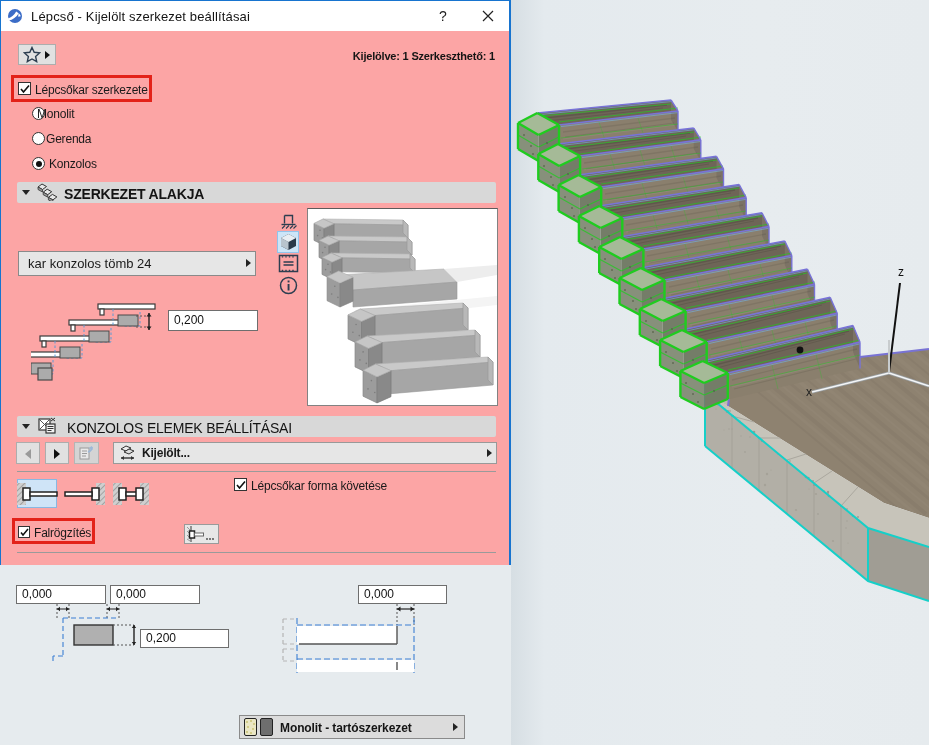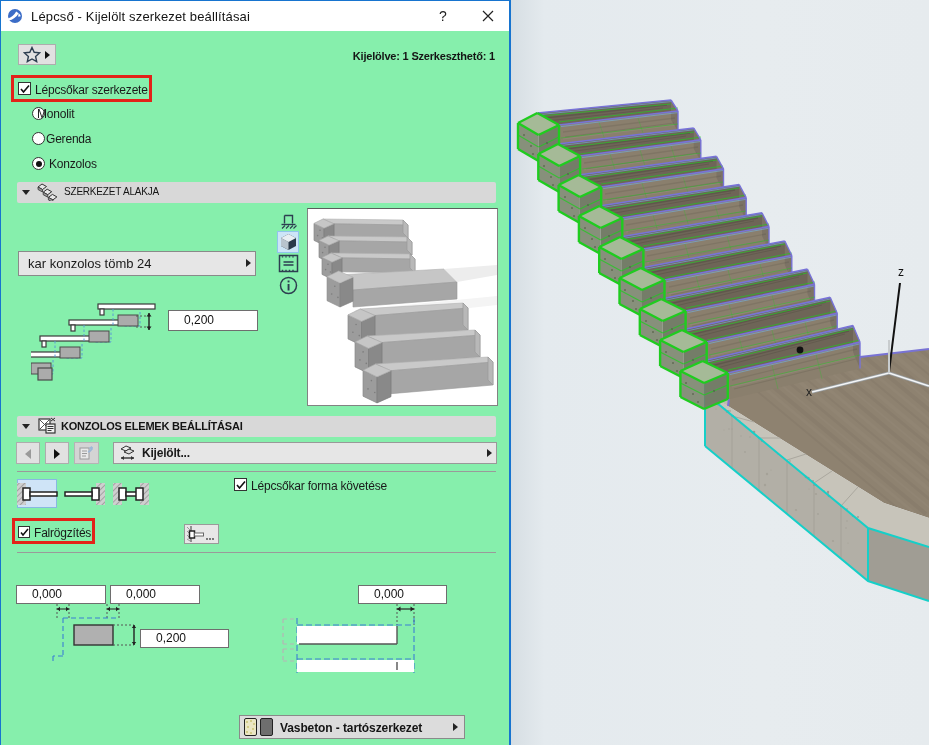--- a/index.html
+++ b/index.html
@@ -1,19 +1,19 @@
 <!DOCTYPE html>
 <html><head><meta charset="utf-8">
 <style>
 *{margin:0;padding:0;box-sizing:border-box}
 html,body{width:929px;height:745px;overflow:hidden;font-family:"Liberation Sans",sans-serif}
 #page{position:relative;width:929px;height:745px;background:#e6ebee}
-#dlg{position:absolute;left:0;top:0;width:511px;height:745px;background:#86efac;border-left:1px solid #1774cf;border-top:1px solid #1774cf;border-right:2px solid #1774cf}
+#dlg{position:absolute;left:0;top:0;width:511px;height:565px;background:#fca5a5;border-left:1px solid #1774cf;border-top:1px solid #1774cf;border-right:2px solid #1774cf}
 .t{position:absolute;white-space:nowrap;color:#1a1a1a;letter-spacing:-0.2px;font-size:12px}
-.inp{position:absolute;background:#fff;border:1px solid #6e6e6e;font-size:12px;color:#111;line-height:17px;padding-left:15px}
+.inp{position:absolute;background:#fff;border:1px solid #6e6e6e;font-size:12px;color:#111;line-height:17px;padding-left:5px}
 .cb{position:absolute;width:13px;height:13px;background:#fff;border:1px solid #333}
 .sect{position:absolute;left:16px;width:479px;height:21px;background:#d8d8d8;border-radius:2px}
 .tri-d{position:absolute;width:0;height:0;border-left:4px solid transparent;border-right:4px solid transparent;border-top:5px solid #222}
 .tri-r{position:absolute;width:0;height:0;border-top:4px solid transparent;border-bottom:4px solid transparent;border-left:5px solid #222}
 </style></head>
 <body>
 <div id="page">
 <div id="dlg">
       <div style="position:absolute;left:0;top:0;width:508px;height:30px;background:#fff"></div>
       <svg style="position:absolute;left:6px;top:7px" width="16" height="16" viewBox="0 0 16 16">
@@ -48,21 +48,21 @@
       <div class="sect" style="top:181px"></div>
       <div class="tri-d" style="left:21px;top:189px"></div>
       <svg style="position:absolute;left:36px;top:182px" width="20" height="18" viewBox="0 0 20 18">
         <polygon points="1.0,4.0 5.0,1.0 9.5,3.5 5.5,6.5" fill="#e8e8e8" stroke="#333" stroke-width="1"></polygon>
         <polygon points="1.0,4.0 5.5,6.5 5.5,9.0 1.0,6.5" fill="#999" stroke="#333" stroke-width="0.8"></polygon>
         <polygon points="6.2,9.2 10.2,6.2 14.7,8.7 10.7,11.7" fill="#e8e8e8" stroke="#333" stroke-width="1"></polygon>
         <polygon points="6.2,9.2 10.7,11.7 10.7,14.2 6.2,11.7" fill="#999" stroke="#333" stroke-width="0.8"></polygon>
         <polygon points="11.4,14.4 15.4,11.4 19.9,13.9 15.9,16.9" fill="#e8e8e8" stroke="#333" stroke-width="1"></polygon>
         <polygon points="11.4,14.4 15.9,16.9 15.9,19.4 11.4,16.9" fill="#999" stroke="#333" stroke-width="0.8"></polygon>
       </svg>
-      <div class="t" style="left:63px;top:185px;font-size:10px;font-weight:normal;color:#141414">SZERKEZET ALAKJA</div>
+      <div class="t" style="left:63px;top:185px;font-size:14px;font-weight:bold;color:#141414">SZERKEZET ALAKJA</div>
       <div style="position:absolute;left:17px;top:250px;width:238px;height:25px;background:#e6e6e6;border:1px solid #8a8a8a"></div>
       <div class="t" style="left:27px;top:255px;font-size:13px;letter-spacing:0">kar konzolos tömb 24</div>
       <div class="tri-r" style="left:245px;top:258px"></div>
       <svg style="position:absolute;left:277px;top:210px" width="21" height="20" viewBox="0 0 21 20">
         <path d="M6.5 4.5 h8 v8" fill="none" stroke="#2d3e50" stroke-width="1.4"></path>
         <path d="M6.5 4.5 v8" stroke="#2d3e50" stroke-width="1.4"></path>
         <path d="M3.5 13.5 h14" stroke="#2d3e50" stroke-width="1.4"></path>
         <path d="M4 17.5 l3 -3 M8 17.5 l3 -3 M12 17.5 l3 -3 M15.5 17.5 l3 -3" stroke="#2d3e50" stroke-width="1.1"></path>
       </svg>
       <div style="position:absolute;left:276px;top:230px;width:22px;height:22px;background:#cde5f7;border:1px solid #90c4ec"></div>
@@ -180,21 +180,21 @@
       <div class="inp" style="left:167px;top:309px;width:90px;height:21px;line-height:19px">0,200</div>
       <div class="sect" style="top:415px"></div>
       <div class="tri-d" style="left:21px;top:423px"></div>
       <svg style="position:absolute;left:37px;top:416px" width="22" height="18" viewBox="0 0 22 18">
         <rect x="1" y="2" width="11" height="11" fill="#fff" stroke="#333" stroke-width="1.2"></rect>
         <path d="M2 12 L11 3 M2 3 L11 12" stroke="#555" stroke-width="1"></path>
         <rect x="8" y="7" width="9" height="9" fill="#f4f4f4" stroke="#333" stroke-width="1.2"></rect>
         <path d="M9.5 9.5 h6 M9.5 11.5 h6 M9.5 13.5 h4" stroke="#333" stroke-width="1"></path>
         <path d="M13 1 l4 3 M13 4 l4 -3" stroke="#333" stroke-width="1"></path>
       </svg>
-      <div class="t" style="left:60px;top:419px;font-size:11px;font-weight:bold;color:#141414">KONZOLOS ELEMEK BEÁLLÍTÁSAI</div>
+      <div class="t" style="left:66px;top:419px;font-size:14px;font-weight:normal;color:#141414">KONZOLOS ELEMEK BEÁLLÍTÁSAI</div>
       <div style="position:absolute;left:15px;top:441px;width:24px;height:22px;background:#e1e1e1;border:1px solid #adadad"></div>
       <div class="tri-r" style="left:24px;top:448px;border-left:none;border-right:6px solid #9a9a9a;border-top:5px solid transparent;border-bottom:5px solid transparent"></div>
       <div style="position:absolute;left:44px;top:441px;width:24px;height:22px;background:#e1e1e1;border:1px solid #adadad"></div>
       <div class="tri-r" style="left:53px;top:448px;border-left:6px solid #111;border-top:5px solid transparent;border-bottom:5px solid transparent"></div>
       <div style="position:absolute;left:73px;top:441px;width:25px;height:22px;background:#d4d4d4;border:1px solid #b5b5b5"></div>
       <svg style="position:absolute;left:78px;top:444px" width="16" height="16" viewBox="0 0 16 16">
         <rect x="1" y="3" width="9" height="11" fill="#e9e9e9" stroke="#9a9a9a" stroke-width="1"></rect>
         <path d="M3 6 h5 M3 8.5 h5 M3 11 h4" stroke="#9a9a9a" stroke-width="1"></path>
         <path d="M9 7 C12 6, 13 4, 13 2" fill="none" stroke="#9db8d8" stroke-width="1.8"></path>
         <path d="M13.5 5 L13 1 L9.5 3 Z" fill="#9db8d8"></path>
@@ -299,21 +299,21 @@
           <circle cx="2" cy="3" r="0.8"></circle>
           <circle cx="6" cy="2" r="0.8"></circle>
           <circle cx="9" cy="5" r="0.8"></circle>
           <circle cx="3" cy="8" r="0.8"></circle>
           <circle cx="8" cy="10" r="0.8"></circle>
           <circle cx="2" cy="13" r="0.8"></circle>
           <circle cx="6" cy="14" r="0.8"></circle>
         </g>
       </svg>
       <div style="position:absolute;left:259px;top:717px;width:13px;height:18px;background:#6e6e6e;border:1.5px solid #222;border-radius:2px"></div>
-      <div class="t" style="left:279px;top:720px;font-weight:bold;color:#141414;letter-spacing:-0.1px">Vasbeton - tartószerkezet</div>
+      <div class="t" style="left:279px;top:720px;font-weight:bold;color:#141414;letter-spacing:-0.1px">Monolit - tartószerkezet</div>
       <div class="tri-r" style="left:452px;top:722px"></div>
     </div>
     <div style="position:absolute;left:511px;top:0;width:418px;height:745px">
       <svg width="418" height="745" viewBox="0 0 418 745" style="position:absolute;left:0;top:0">
         <defs>
           <linearGradient id="bg" x1="0" y1="0" x2="1" y2="0">
             <stop offset="0" stop-color="#d6dee3"></stop>
             <stop offset="0.08" stop-color="#e4eaee"></stop>
             <stop offset="0.6" stop-color="#e7ecef"></stop>
             <stop offset="1" stop-color="#e6ebee"></stop>

